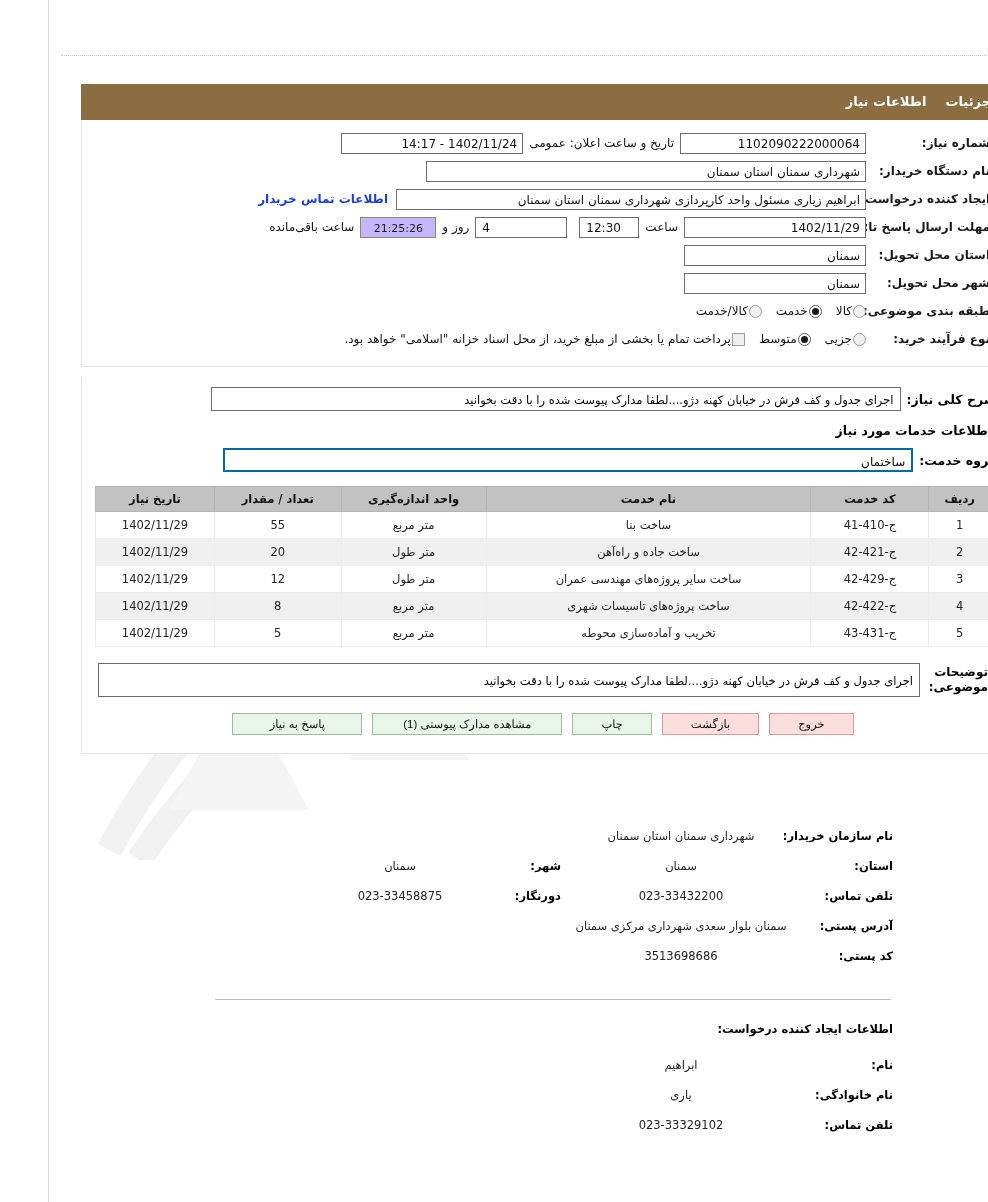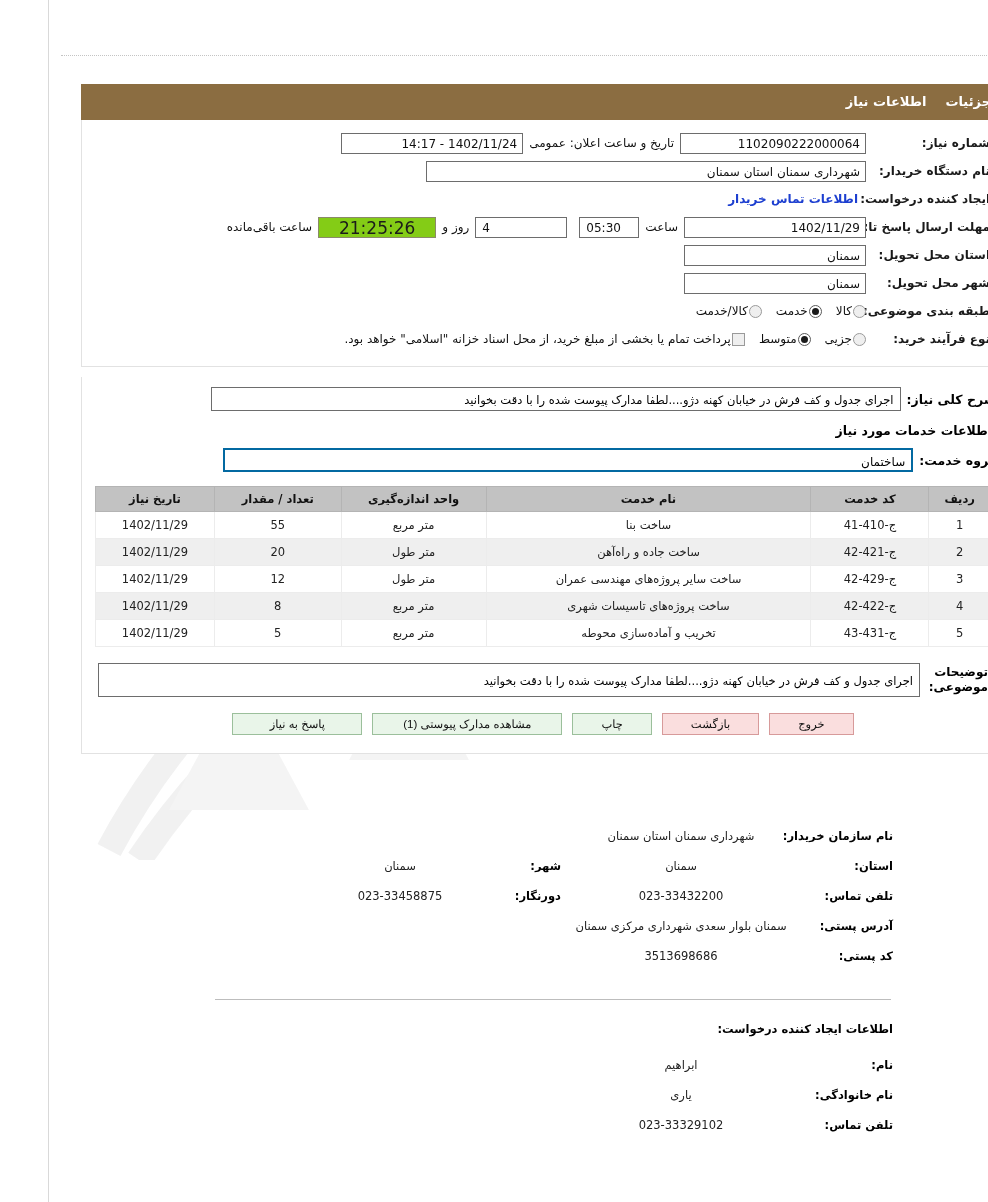--- a/index.html
+++ b/index.html
@@ -108,28 +108,28 @@
   .f-date   { width: 182px; }
   .f-org    { width: 440px; }
   .f-creator{ width: 470px; }
   .f-resp   { width: 182px; }
   .f-hour   { width: 60px;  text-align: left; padding-left:6px; }
   .f-days   { width: 92px;  text-align: left; padding-left:6px; }
   .f-prov   { width: 182px; }
   .f-city   { width: 182px; }
 
   .countdown {
-    background: #84cc16;
+    background: #c4b5fd;
     border: 1px solid #8a8a6a;
     height: 21px;
     line-height: 21px;
     min-width: 76px;
     text-align: center;
-    font-size: 17px;
-    padding: 0 20px;
+    font-size: 11px;
+    padding: 0 8px;
     box-sizing: border-box;
     color: #1b1b1b;
   }
 
   .link {
     color: #1d3fd0;
     font-size: 12px;
     font-weight: bold;
     text-decoration: none;
     white-space: nowrap;
@@ -295,28 +295,29 @@
         <span class="fld f-date num">1402/11/24 - 14:17</span>
       </div>
 
       <div class="frow">
         <span class="lbl lbl-w">نام دستگاه خریدار:</span>
         <span class="fld f-org">شهرداری سمنان استان سمنان</span>
       </div>
 
       <div class="frow">
         <span class="lbl lbl-w">ایجاد کننده درخواست:</span>
+        <span class="fld f-creator">ابراهیم زیاری مسئول واحد کارپردازی شهرداری سمنان استان سمنان</span>
         <a class="link">اطلاعات تماس خریدار</a>
       </div>
 
       <div class="frow">
         <span class="lbl lbl-w">مهلت ارسال پاسخ تا: تاریخ</span>
         <span class="fld f-resp num">1402/11/29</span>
         <span class="lbl-mid">ساعت</span>
-        <span class="fld f-hour num">05:30</span>
+        <span class="fld f-hour num">12:30</span>
         <span class="fld f-days num" style="margin-right:12px;">4</span>
         <span class="lbl-mid">روز و</span>
         <span class="countdown num">21:25:26</span>
         <span class="lbl-mid">ساعت باقی‌مانده</span>
       </div>
 
       <div class="frow">
         <span class="lbl lbl-w">استان محل تحویل:</span>
         <span class="fld f-prov">سمنان</span>
       </div>

